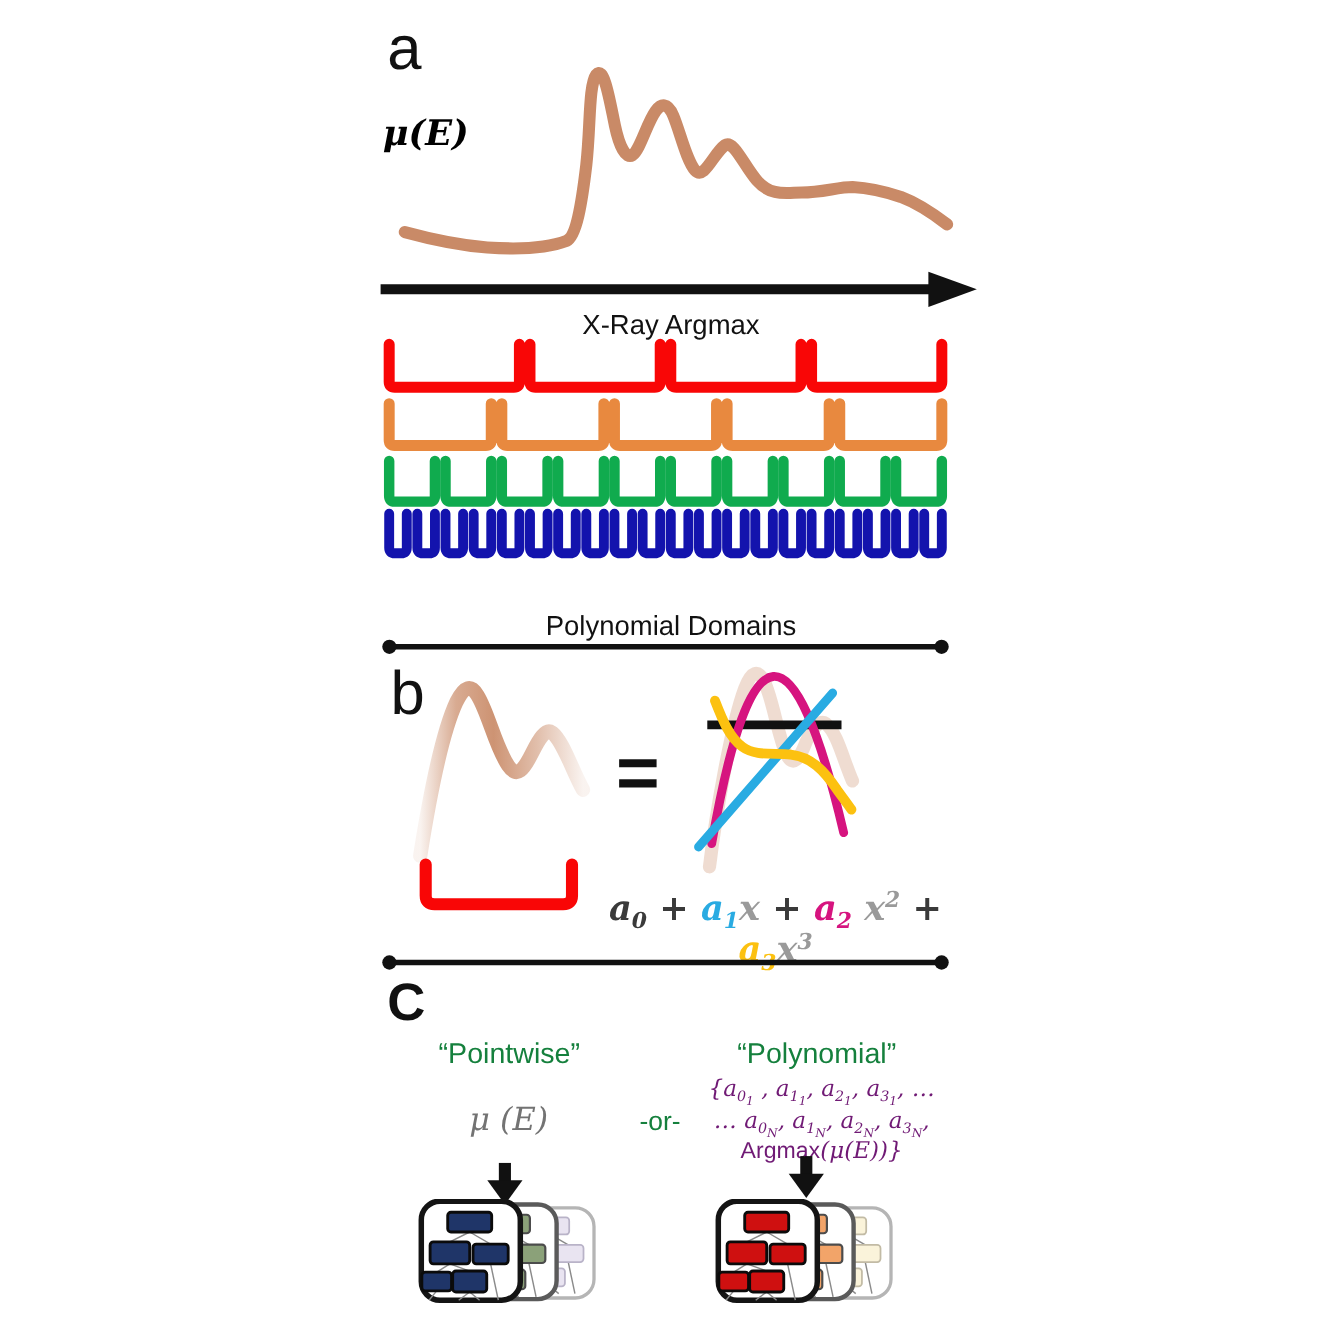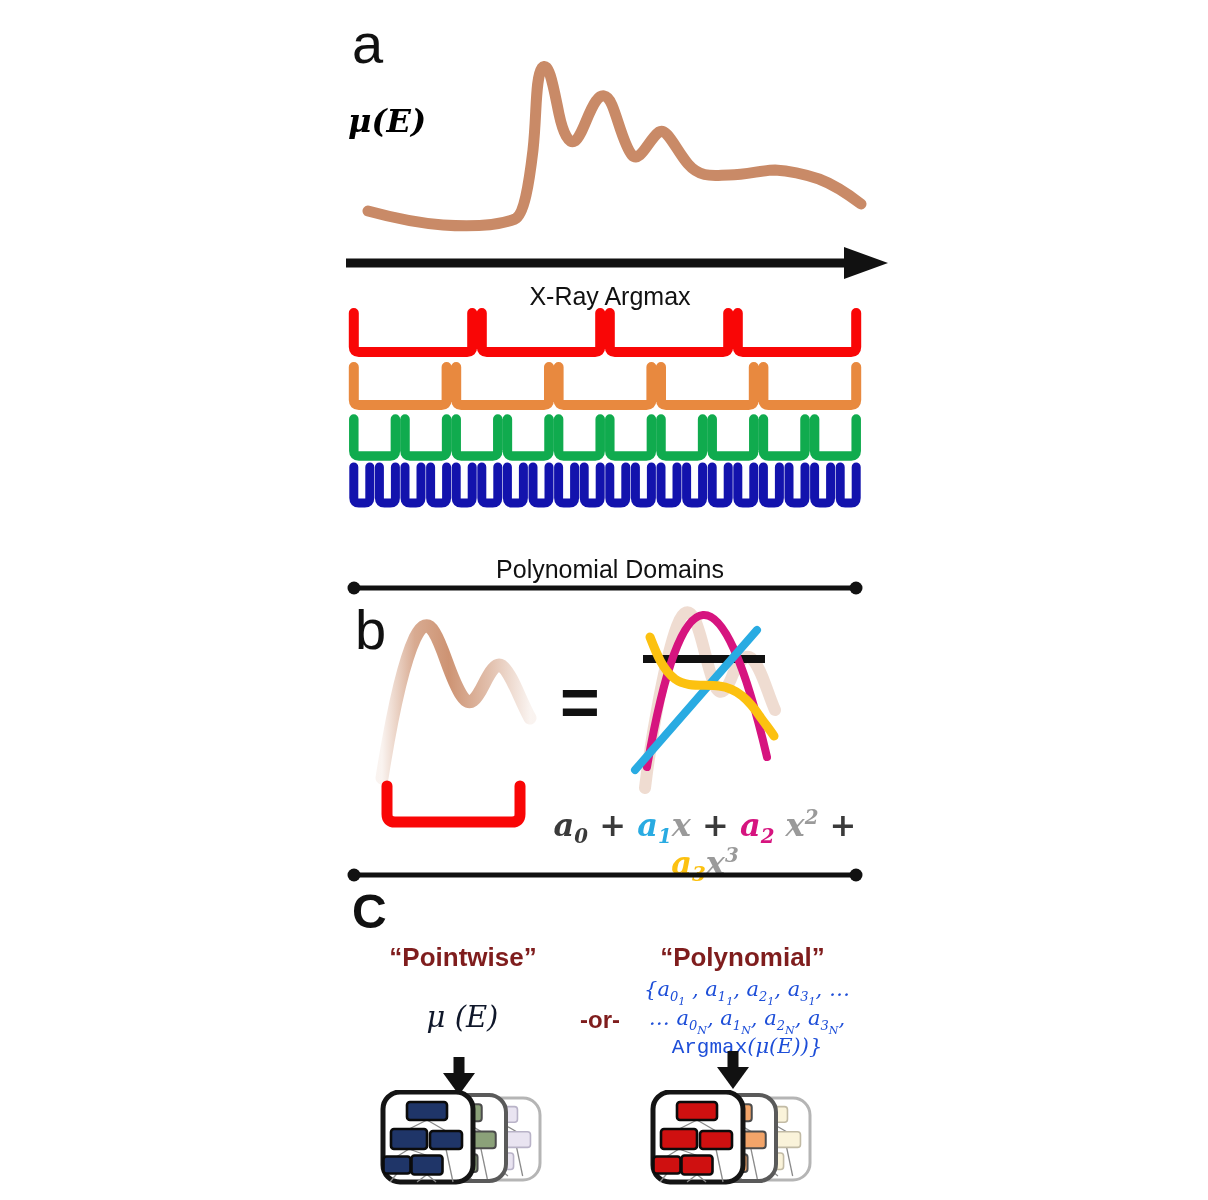--- a/index.html
+++ b/index.html
@@ -4,23 +4,23 @@
 <style>
   html,body{margin:0;padding:0;background:#ffffff;}
   #figure{position:relative;width:1208px;height:1200px;background:#ffffff;overflow:hidden;
           font-family:"Liberation Sans",sans-serif;color:#161616;}
   .abs{position:absolute;}
   .center{text-align:center;}
   .panel-label{font-size:56px;font-weight:500;color:#111;line-height:1;}
   .math{font-family:"DejaVu Serif",serif;font-style:italic;}
   .math-bold{font-family:"DejaVu Serif",serif;font-style:italic;font-weight:600;}
   .axis-label{font-size:25px;font-weight:500;color:#111;}
-  .heading{font-size:26px;font-weight:700;color:#7f1d1d;}
-  .mathline{font-family:"DejaVu Serif",serif;font-style:italic;font-size:21px;color:#1d4ed8;line-height:1.25;}
-  .mathline .upright{font-family:Liberation Mono, monospace;font-style:normal;}
+  .heading{font-size:26px;font-weight:400;color:#15803d;}
+  .mathline{font-family:"DejaVu Serif",serif;font-style:italic;font-size:21px;color:#701a75;line-height:1.25;}
+  .mathline .upright{font-family:Liberation Sans, sans-serif;font-style:normal;}
   sub{font-size:0.62em;line-height:0;}
   sub sub{font-size:0.85em;line-height:0;vertical-align:-0.35em;}
   sup{font-size:0.62em;line-height:0;}
   #equation{font-family:"DejaVu Serif",serif;font-style:italic;font-size:32px;font-weight:600;}
   #equals-sign{font-size:68px;font-weight:800;color:#111;line-height:1;font-family:"Liberation Sans",sans-serif;}
   #c-title{font-size:29px;font-weight:700;color:#111;}
   svg{display:block;}
 </style>
 </head>
 <body>
@@ -93,21 +93,21 @@
 
   <div class="abs panel-label" style="left:352px;top:888px;font-size:48px;font-weight:700;">C</div>
 
 
   <div class="abs center heading" style="left:388px;top:942px;width:150px;">“Pointwise”</div>
 
   <div class="abs center heading" style="left:655px;top:942px;width:175px;">“Polynomial”</div>
 
   <div id="poly-line-0" class="abs center mathline" style="left:628px;top:976px;width:238px;"><span>{a<sub>0<sub>1</sub></sub></span><span> , a<sub>1<sub>1</sub></sub></span><span>, a<sub>2<sub>1</sub></sub></span><span>, a<sub>3<sub>1</sub></sub></span><span>, …</span></div>
 
-  <div class="abs center math" style="left:405px;top:1000px;width:115px;font-size:29px;color:#0f172a;">μ (E)</div>
+  <div class="abs center math" style="left:405px;top:1000px;width:115px;font-size:29px;color:#737373;">μ (E)</div>
 
   <div class="abs center heading" style="left:558px;top:1006px;width:84px;font-size:24px;">-or-</div>
 
   <div id="poly-line-1" class="abs center mathline" style="left:628px;top:1005px;width:238px;"><span>… a<sub>0<sub>N</sub></sub></span><span>, a<sub>1<sub>N</sub></sub></span><span>, a<sub>2<sub>N</sub></sub></span><span>, a<sub>3<sub>N</sub></sub></span><span>,</span></div>
 
   <div id="poly-line-2" class="abs center mathline" style="left:628px;top:1033px;width:238px;"><span class="upright">Argmax</span><span>(μ(E))}</span></div>
 
   <svg id="arrow-left" class="abs down-arrow" style="left:438px;top:1057px;" width="42" height="40" viewBox="0 0 42 40">
       <rect x="15.5" y="0" width="11" height="17" fill="#111111"></rect>
       <polygon points="5,16 37,16 21,38" fill="#111111"></polygon>

